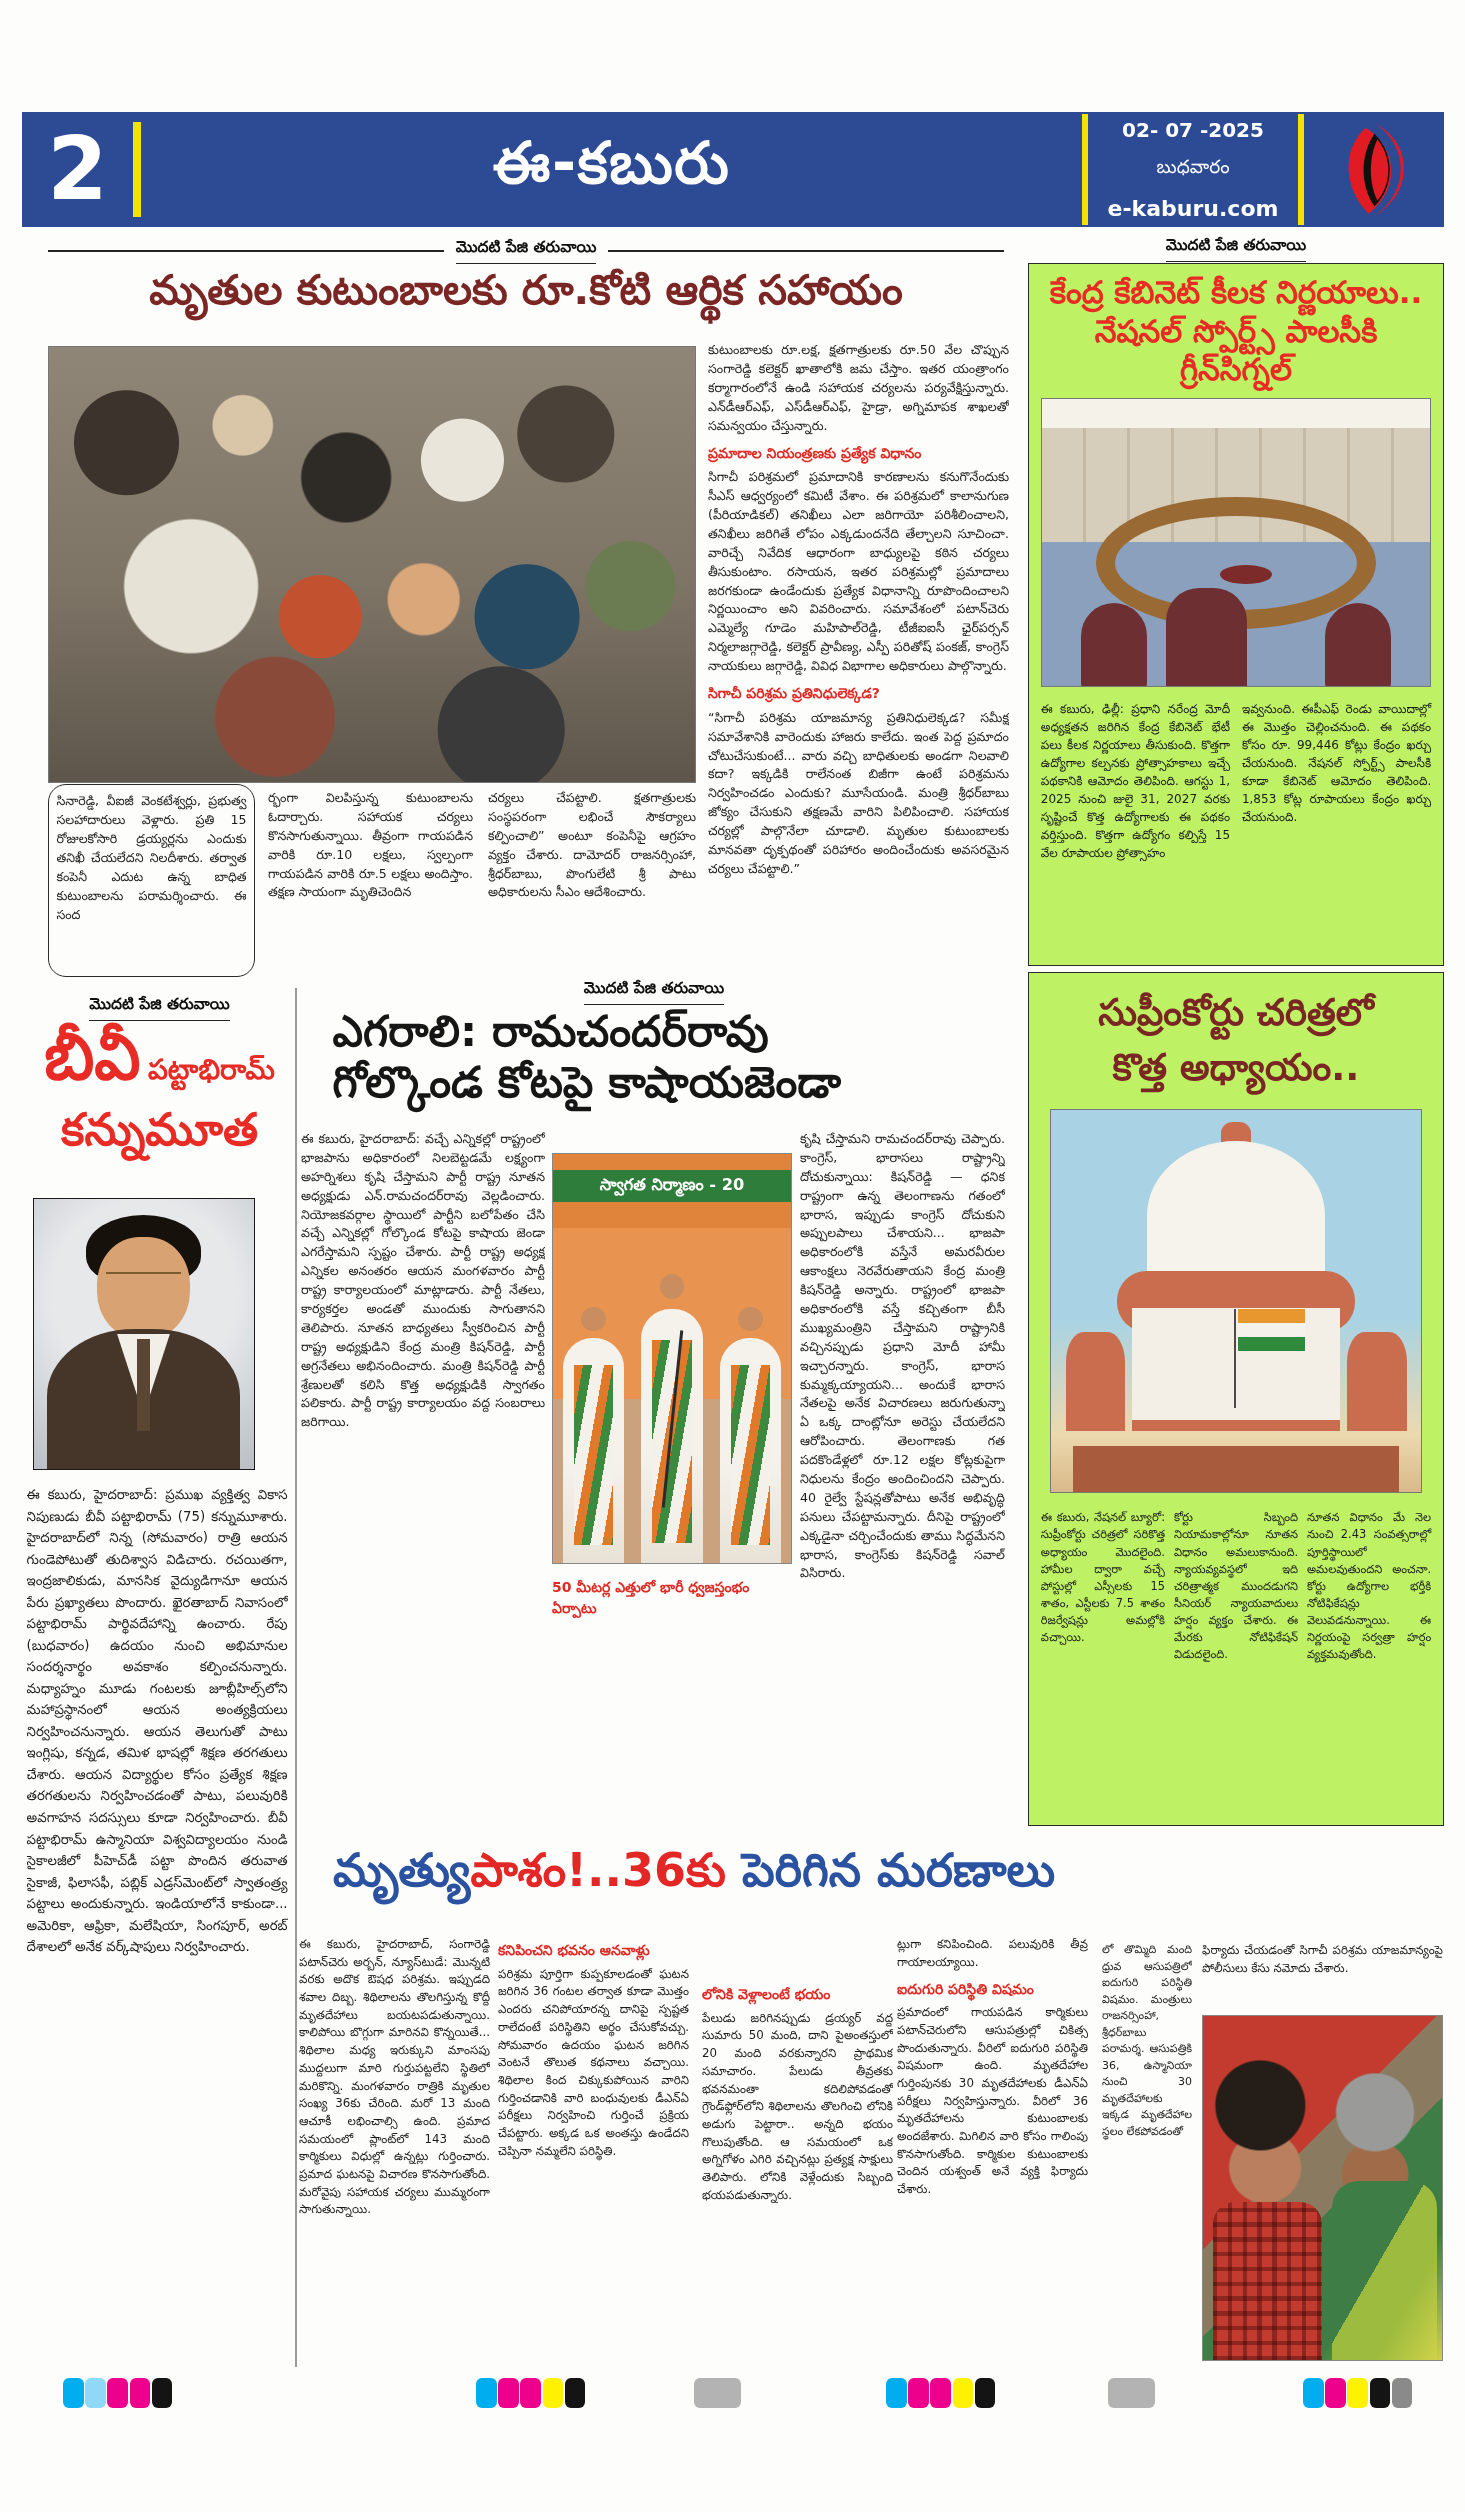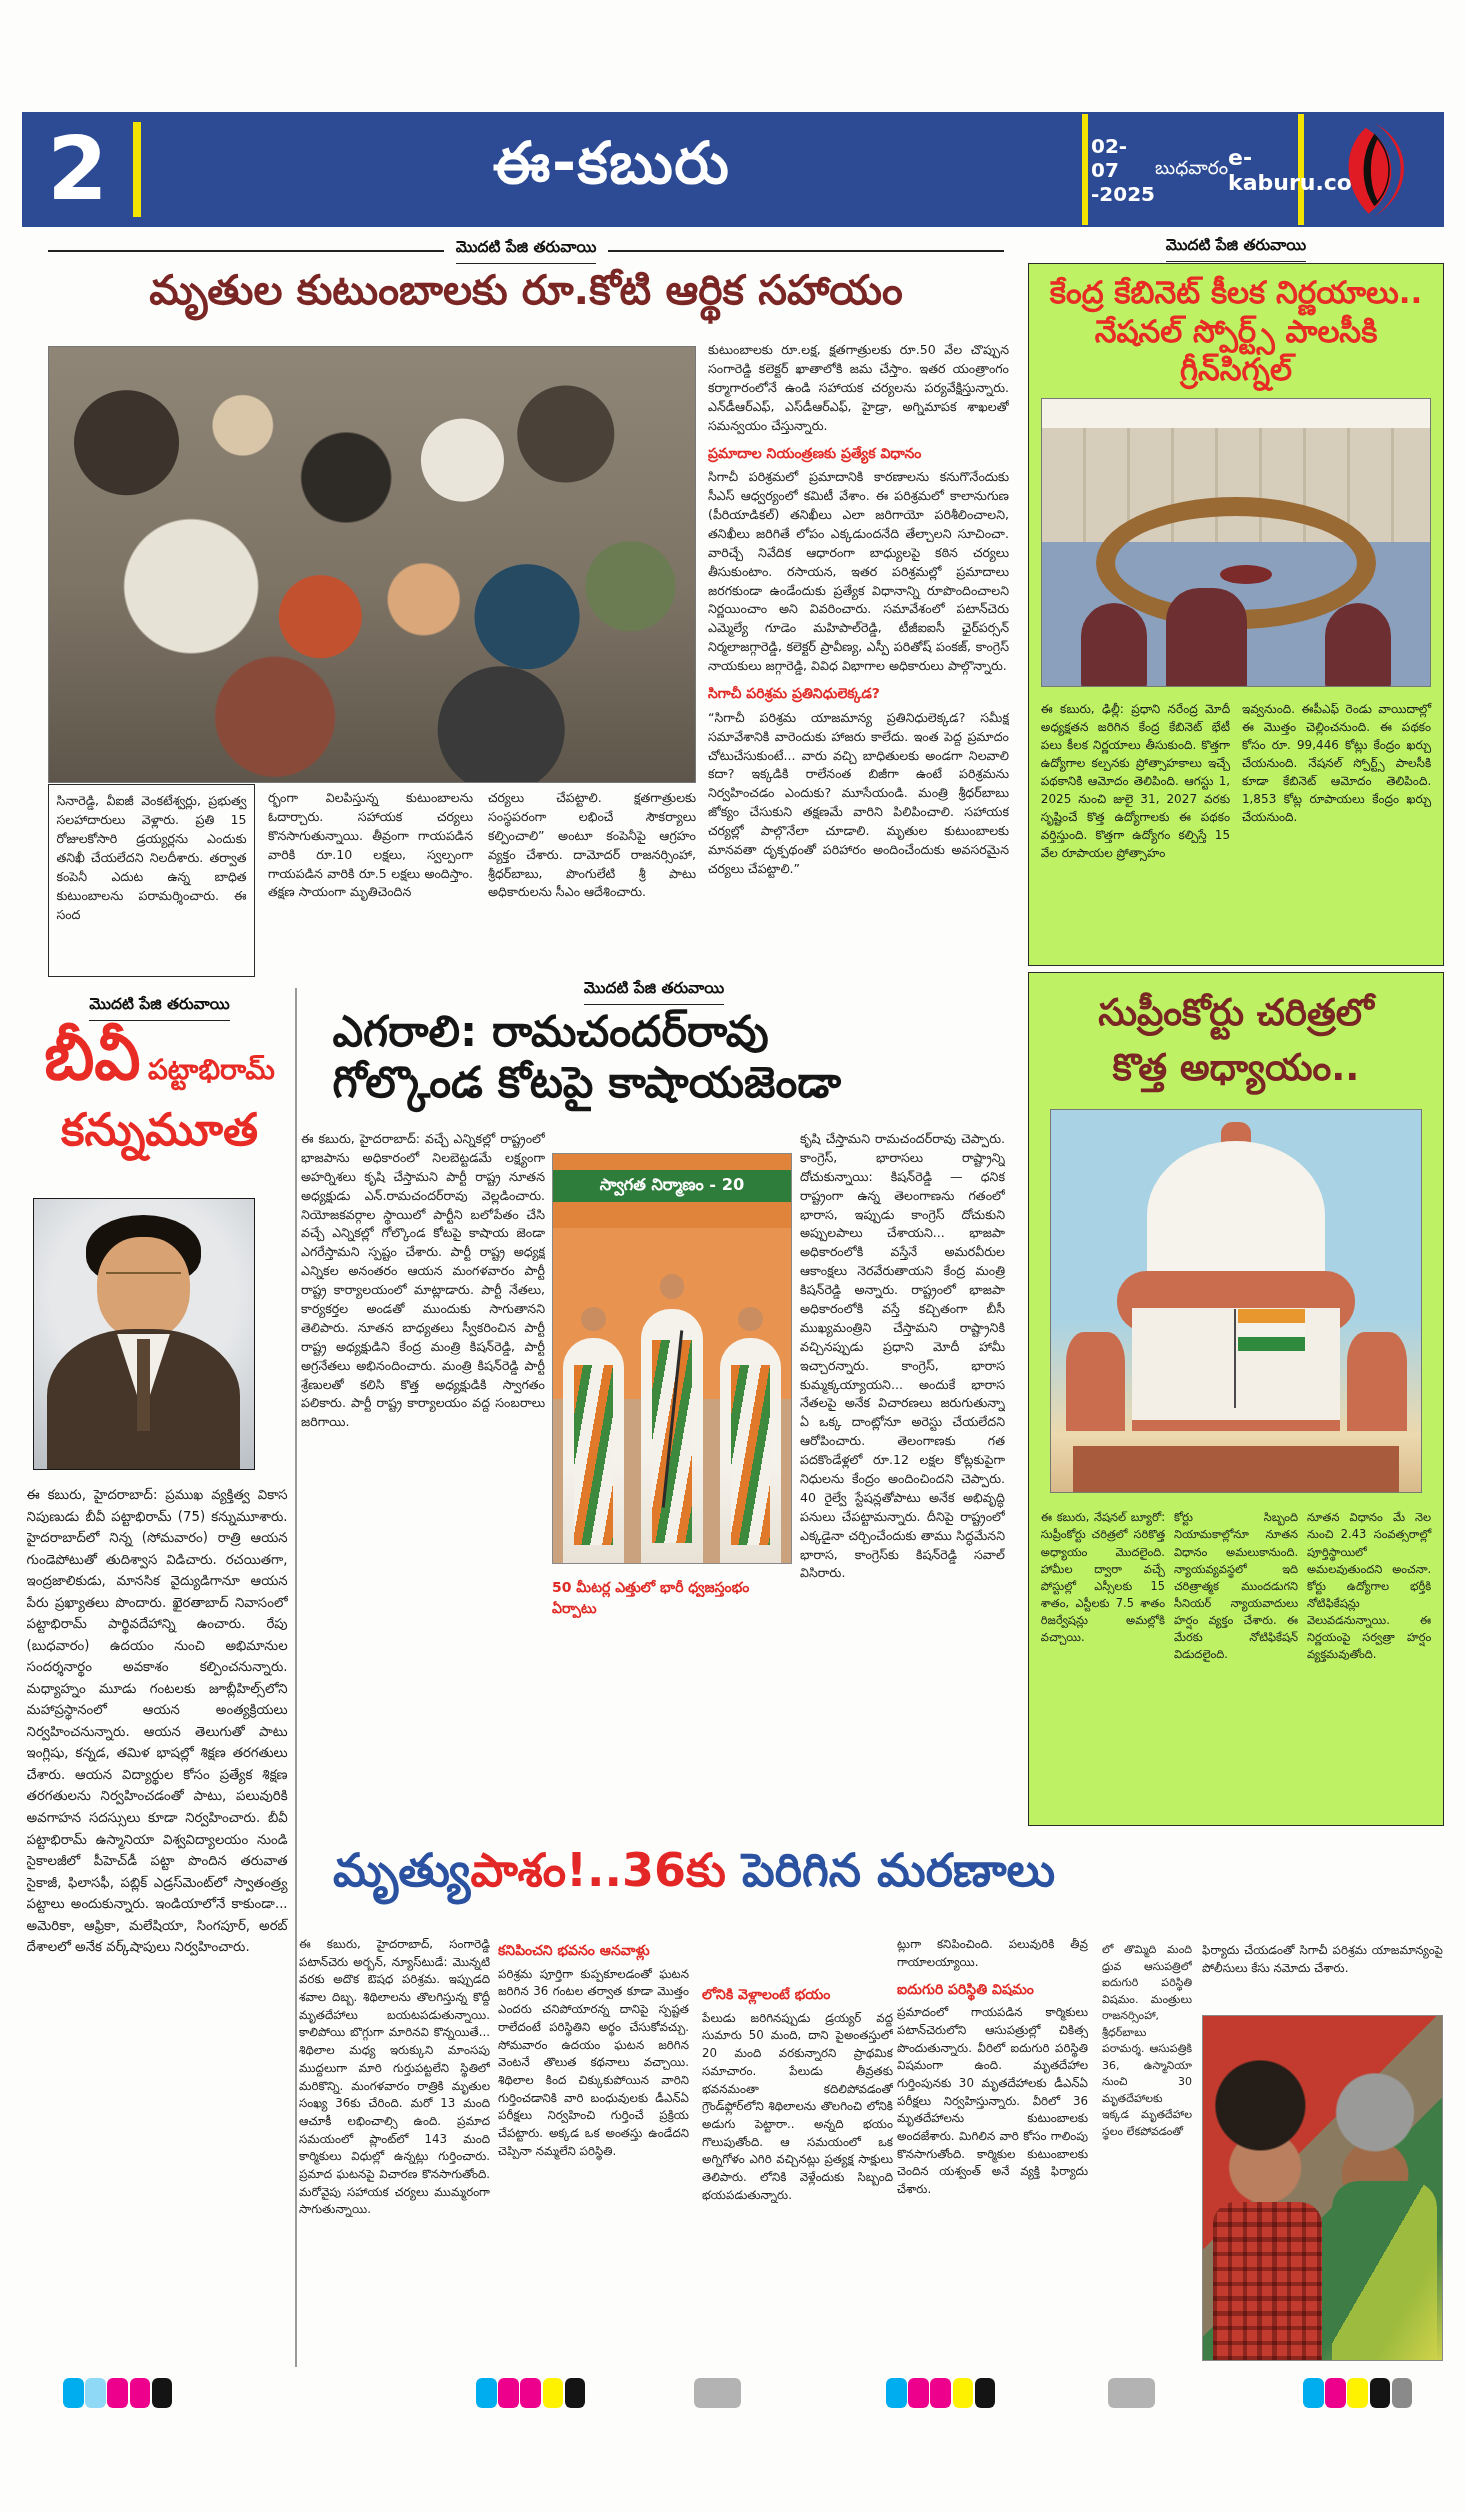--- a/index.html
+++ b/index.html
@@ -9,21 +9,21 @@
 
   
   .masthead-bar { position:absolute; left:22px; top:112px; width:1422px; height:115px;
     background:#2c4b94; display:flex; align-items:stretch; color:#fff; }
   .pagenum { width:111px; display:flex; align-items:center; justify-content:center;
     font-size:87px; font-weight:bold; line-height:1; }
   .pagenum-sep { width:8.1px; background:#f2e400; margin:10.3px 0; }
   .masthead-title { flex:1; display:flex; align-items:center; justify-content:center;
     font-size:58px; font-weight:bold; letter-spacing:1.5px; }
   .date-block { width:222px; border-left:6.6px solid #f2e400; border-right:6.6px solid #f2e400;
-    margin:2px 0; display:flex; flex-direction:row; align-items:center; justify-content:space-between;
+    margin:2px 0; display:flex; flex-direction:column; align-items:center; justify-content:space-between;
     padding:4.4px 3px; }
   .date-line { font-size:20px; font-weight:bold; }
   .day-line  { font-size:18.5px; }
   .site-line { font-size:22px; font-weight:bold; }
   .logo-cell { width:140px; display:flex; align-items:center; justify-content:center; }
 
   
   .kicker { position:absolute; display:flex; align-items:center; gap:11.8px;
     font-size:15.5px; font-weight:bold; color:#111; }
   .kicker .rule { flex:1; height:1.5px; background:#222; }
@@ -180,21 +180,21 @@
   <div class="photo photo-crowd" style="left:48px;top:346px;width:648px;height:437px;"></div>
 
   <div class="colbox" style="left:708px;top:341px;width:301px;height:629px;">
     <p>కుటుంబాలకు రూ.లక్ష, క్షతగాత్రులకు రూ.50 వేల చొప్పున సంగారెడ్డి కలెక్టర్ ఖాతాలోకి జమ చేస్తాం. ఇతర యంత్రాంగం కర్మాగారంలోనే ఉండి సహాయక చర్యలను పర్యవేక్షిస్తున్నారు. ఎన్‌డీఆర్‌ఎఫ్, ఎస్‌డీఆర్‌ఎఫ్, హైడ్రా, అగ్నిమాపక శాఖలతో సమన్వయం చేస్తున్నారు.</p>
     <div class="subhead">ప్రమాదాల నియంత్రణకు ప్రత్యేక విధానం</div>
     <p>సిగాచీ పరిశ్రమలో ప్రమాదానికి కారణాలను కనుగొనేందుకు సీఎస్ ఆధ్వర్యంలో కమిటీ వేశాం. ఈ పరిశ్రమలో కాలానుగుణ (పీరియాడికల్) తనిఖీలు ఎలా జరిగాయో పరిశీలించాలని, తనిఖీలు జరిగితే లోపం ఎక్కడుందనేది తేల్చాలని సూచించా. వారిచ్చే నివేదిక ఆధారంగా బాధ్యులపై కఠిన చర్యలు తీసుకుంటాం. రసాయన, ఇతర పరిశ్రమల్లో ప్రమాదాలు జరగకుండా ఉండేందుకు ప్రత్యేక విధానాన్ని రూపొందించాలని నిర్ణయించాం అని వివరించారు. సమావేశంలో పటాన్‌చెరు ఎమ్మెల్యే గూడెం మహిపాల్‌రెడ్డి, టీజీఐఐసీ ఛైర్‌పర్సన్ నిర్మలాజగ్గారెడ్డి, కలెక్టర్ ప్రావీణ్య, ఎస్పీ పరితోష్ పంకజ్, కాంగ్రెస్ నాయకులు జగ్గారెడ్డి, వివిధ విభాగాల అధికారులు పాల్గొన్నారు.</p>
     <div class="subhead">సిగాచీ పరిశ్రమ ప్రతినిధులెక్కడ?</div>
     <p>“సిగాచీ పరిశ్రమ యాజమాన్య ప్రతినిధులెక్కడ? సమీక్ష సమావేశానికి వారెందుకు హాజరు కాలేదు. ఇంత పెద్ద ప్రమాదం చోటుచేసుకుంటే... వారు వచ్చి బాధితులకు అండగా నిలవాలి కదా? ఇక్కడికి రాలేనంత బిజీగా ఉంటే పరిశ్రమను నిర్వహించడం ఎందుకు? మూసేయండి. మంత్రి శ్రీధర్‌బాబు జోక్యం చేసుకుని తక్షణమే వారిని పిలిపించాలి. సహాయక చర్యల్లో పాల్గొనేలా చూడాలి. మృతుల కుటుంబాలకు మానవతా దృక్పథంతో పరిహారం అందించేందుకు అవసరమైన చర్యలు చేపట్టాలి.”</p>
   </div>
 
-  <div class="colbox boxed" style="left:48px;top:784px;width:207px;height:193px;padding:7.4px;">సినారెడ్డి, వీఐజీ వెంకటేశ్వర్లు, ప్రభుత్వ సలహాదారులు వెళ్లారు. ప్రతి 15 రోజులకోసారి డ్రయ్యర్లను ఎందుకు తనిఖీ చేయలేదని నిలదీశారు. తర్వాత కంపెనీ ఎదుట ఉన్న బాధిత కుటుంబాలను పరామర్శించారు. ఈ సంద</div>
+  <div class="colbox boxed" style="left:48px;top:784px;width:207px;height:193px;padding:7.4px;border-radius:18px;">సినారెడ్డి, వీఐజీ వెంకటేశ్వర్లు, ప్రభుత్వ సలహాదారులు వెళ్లారు. ప్రతి 15 రోజులకోసారి డ్రయ్యర్లను ఎందుకు తనిఖీ చేయలేదని నిలదీశారు. తర్వాత కంపెనీ ఎదుట ఉన్న బాధిత కుటుంబాలను పరామర్శించారు. ఈ సంద</div>
   <div class="colbox" style="left:268px;top:789px;width:205px;height:185px;">ర్భంగా విలపిస్తున్న కుటుంబాలను ఓదార్చారు. సహాయక చర్యలు కొనసాగుతున్నాయి. తీవ్రంగా గాయపడిన వారికి రూ.10 లక్షలు, స్వల్పంగా గాయపడిన వారికి రూ.5 లక్షలు అందిస్తాం. తక్షణ సాయంగా మృతిచెందిన</div>
   <div class="colbox" style="left:488px;top:789px;width:208px;height:185px;">చర్యలు చేపట్టాలి. క్షతగాత్రులకు సంస్థపరంగా లభించే సౌకర్యాలు కల్పించాలి” అంటూ కంపెనీపై ఆగ్రహం వ్యక్తం చేశారు. దామోదర్ రాజనర్సింహా, శ్రీధర్‌బాబు, పొంగులేటి శ్రీ పాటు అధికారులను సీఎం ఆదేశించారు.</div>
 
   <div class="kicker center-only" style="left:1028px;top:236px;width:416px;">
     <span class="ktext">మొదటి పేజి తరువాయి</span>
   </div>
   <div class="artbox" style="left:1028px;top:263px;width:416px;height:703px;">
     <div class="in-headline">
       <div>కేంద్ర కేబినెట్ కీలక నిర్ణయాలు..</div>
       <div>నేషనల్ స్పోర్ట్స్ పాలసీకి గ్రీన్‌సిగ్నల్</div>

